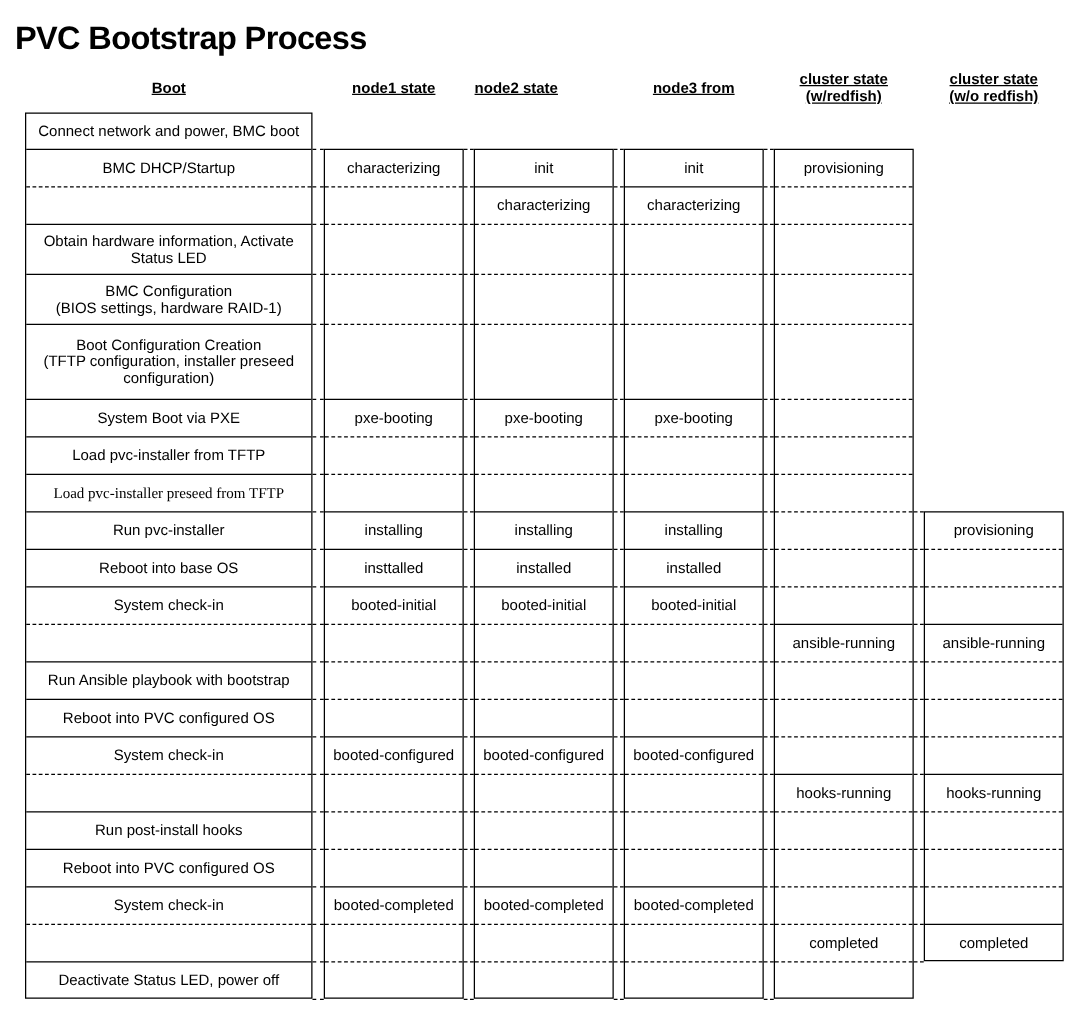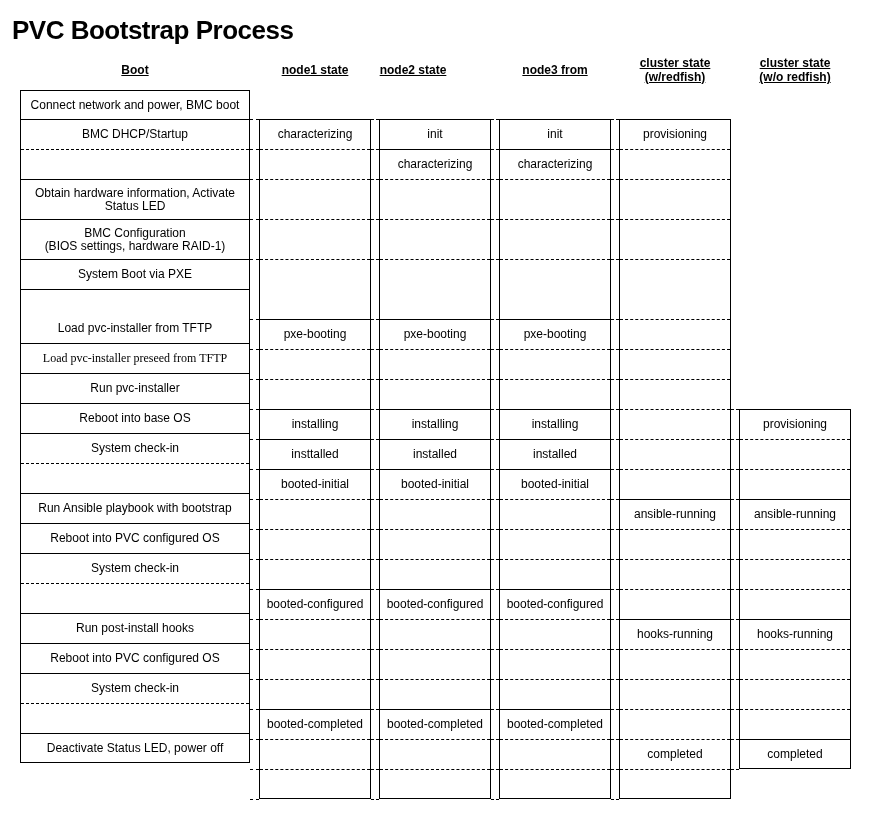--- a/index.html
+++ b/index.html
@@ -43,22 +43,25 @@
 (w/o redfish)</div>
 
   <div class="col" style="left:20px;top:90px;width:230px">
       <div class="cell" style="height: 29px; border-bottom: 1px solid rgb(0, 0, 0);">Connect network and power, BMC boot</div>
       <div class="cell" style="height: 30px; border-bottom: 1px dashed rgb(0, 0, 0);">BMC DHCP/Startup</div>
       <div class="cell" style="height: 30px; border-bottom: 1px solid rgb(0, 0, 0);"></div>
       <div class="cell" style="height: 40px; border-bottom: 1px solid rgb(0, 0, 0);">Obtain hardware information, Activate
 Status LED</div>
       <div class="cell" style="height: 40px; border-bottom: 1px solid rgb(0, 0, 0);">BMC Configuration
 (BIOS settings, hardware RAID-1)</div>
+      <div class="cell" style="height: 60px; border-bottom: 1px solid rgb(0, 0, 0);">Boot Configuration Creation
+(TFTP configuration, installer preseed
+configuration)</div>
       <div class="cell" style="height: 30px; border-bottom: 1px solid rgb(0, 0, 0);">System Boot via PXE</div>
-      <div class="cell" style="height: 30px; border-bottom: 1px solid rgb(0, 0, 0); margin-top: 24px;">Load pvc-installer from TFTP</div>
+      <div class="cell" style="height: 30px; border-bottom: 1px solid rgb(0, 0, 0);">Load pvc-installer from TFTP</div>
       <div class="cell" style="height: 30px; border-bottom: 1px solid rgb(0, 0, 0); font-family: Liberation Serif, serif;">Load pvc-installer preseed from TFTP</div>
       <div class="cell" style="height: 30px; border-bottom: 1px solid rgb(0, 0, 0);">Run pvc-installer</div>
       <div class="cell" style="height: 30px; border-bottom: 1px solid rgb(0, 0, 0);">Reboot into base OS</div>
       <div class="cell" style="height: 30px; border-bottom: 1px dashed rgb(0, 0, 0);">System check-in</div>
       <div class="cell" style="height: 30px; border-bottom: 1px solid rgb(0, 0, 0);"></div>
       <div class="cell" style="height: 30px; border-bottom: 1px solid rgb(0, 0, 0);">Run Ansible playbook with bootstrap</div>
       <div class="cell" style="height: 30px; border-bottom: 1px solid rgb(0, 0, 0);">Reboot into PVC configured OS</div>
       <div class="cell" style="height: 30px; border-bottom: 1px dashed rgb(0, 0, 0);">System check-in</div>
       <div class="cell" style="height: 30px; border-bottom: 1px solid rgb(0, 0, 0);"></div>
       <div class="cell" style="height: 30px; border-bottom: 1px solid rgb(0, 0, 0);">Run post-install hooks</div>

